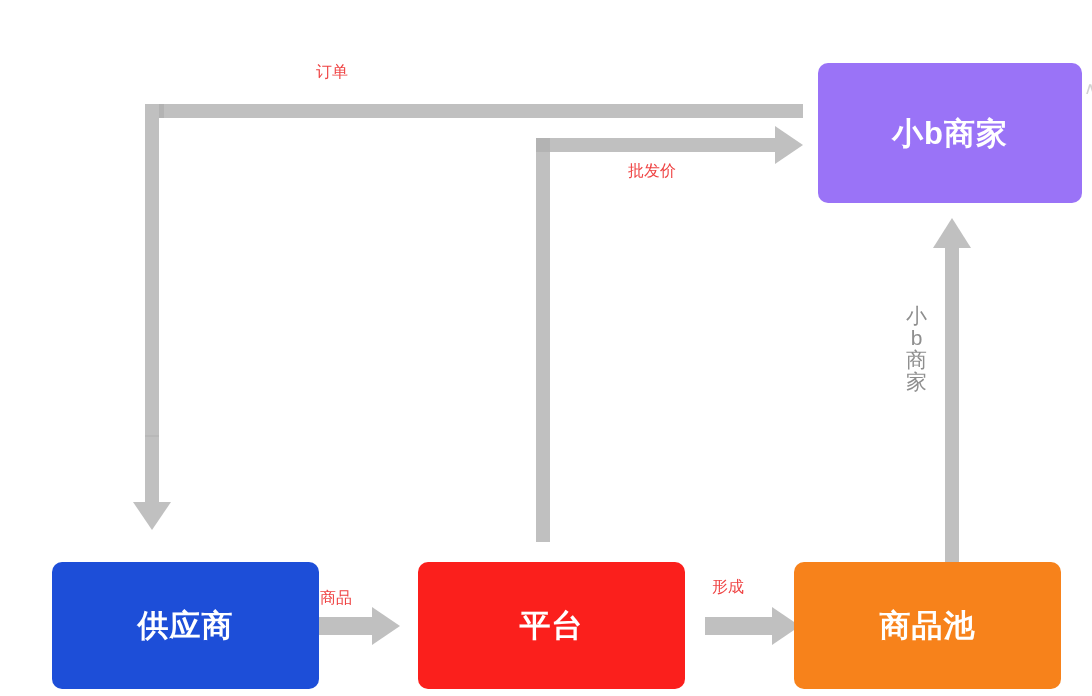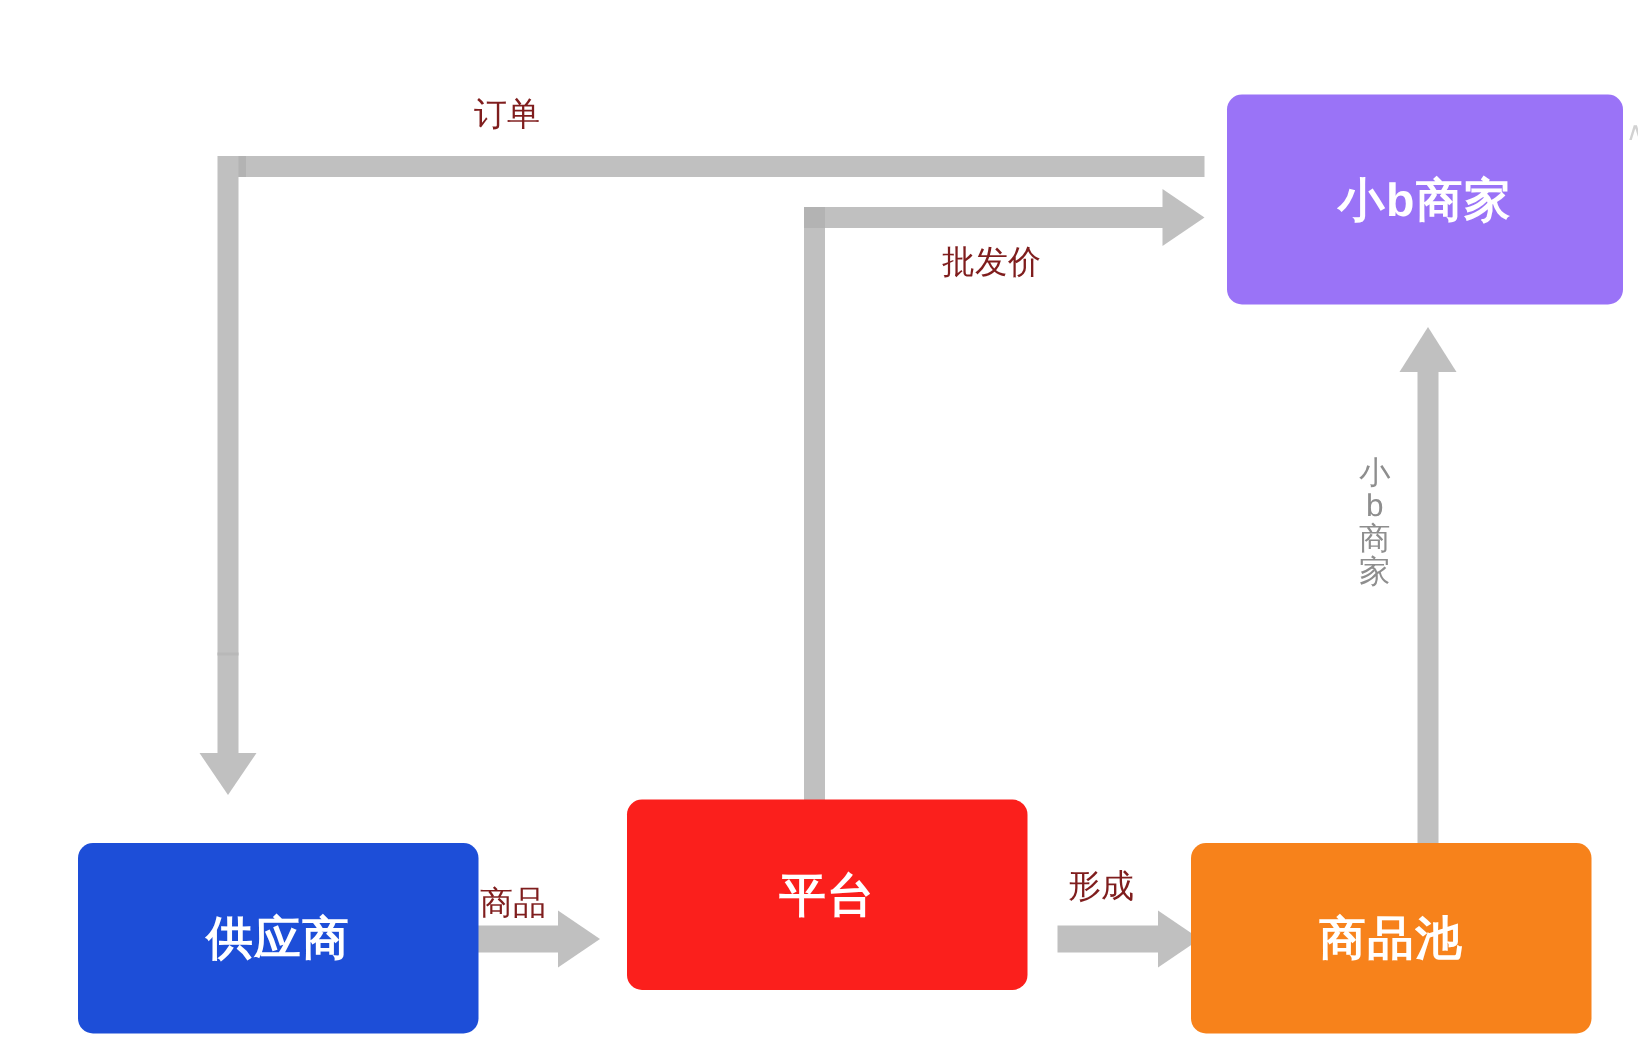--- a/index.html
+++ b/index.html
@@ -26,21 +26,21 @@
     justify-content: center;
     border-radius: 10px;
     color: #ffffff;
     font-weight: bold;
     font-size: 31px;
     letter-spacing: 1px;
     line-height: 1;
     user-select: none;
   }
   .node-supplier  { left: 18px;  top: 562px; width: 267px; height: 127px; background: #1d4ed8; margin-left: 34px; }
-  .node-platform  { left: 418px; top: 533px; width: 267px; height: 127px; background: #fb1f1c; }
+  .node-platform  { left: 418px; top: 562px; width: 267px; height: 127px; background: #fb1f1c; }
   .node-pool      { left: 794px; top: 562px; width: 267px; height: 127px; background: #f7821b; }
   .node-smallb    { left: 818px; top: 63px;  width: 264px; height: 140px; background: #9a73f7; }
 
   
   .seg {
     position: absolute;
     background: #c0c0c0;
   }
   .seg-dark {
     position: absolute;
@@ -65,22 +65,22 @@
   }
   .head-up {
     border-left: 19px solid transparent;
     border-right: 19px solid transparent;
     border-bottom: 30px solid #c0c0c0;
   }
 
   
   .edge-label {
     position: absolute;
-    color: #7f1d1d;
-    font-size: 22px;
+    color: #ef4444;
+    font-size: 16px;
     line-height: 1.15;
     white-space: nowrap;
     user-select: none;
   }
   .edge-label-vertical {
     position: absolute;
     color: #8e8e8e;
     font-size: 21px;
     line-height: 1.05;
     width: 1em;

